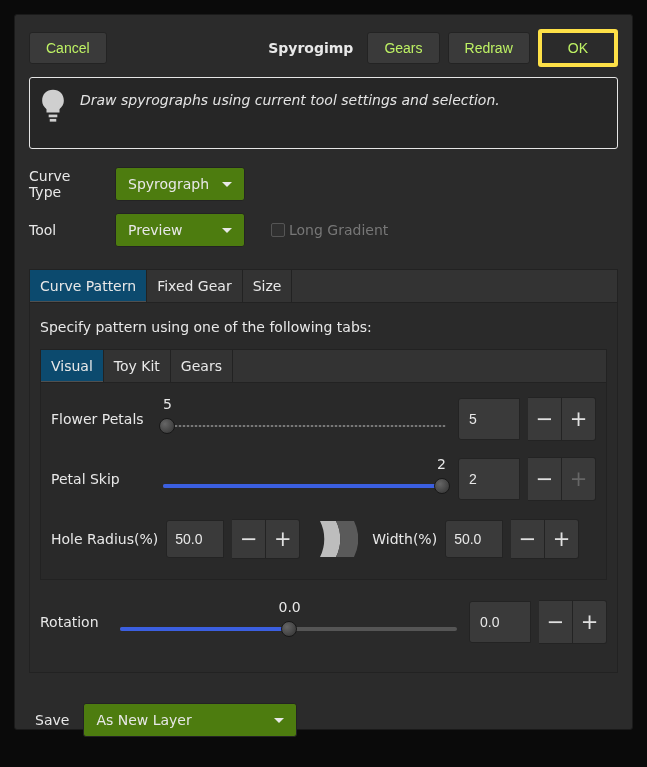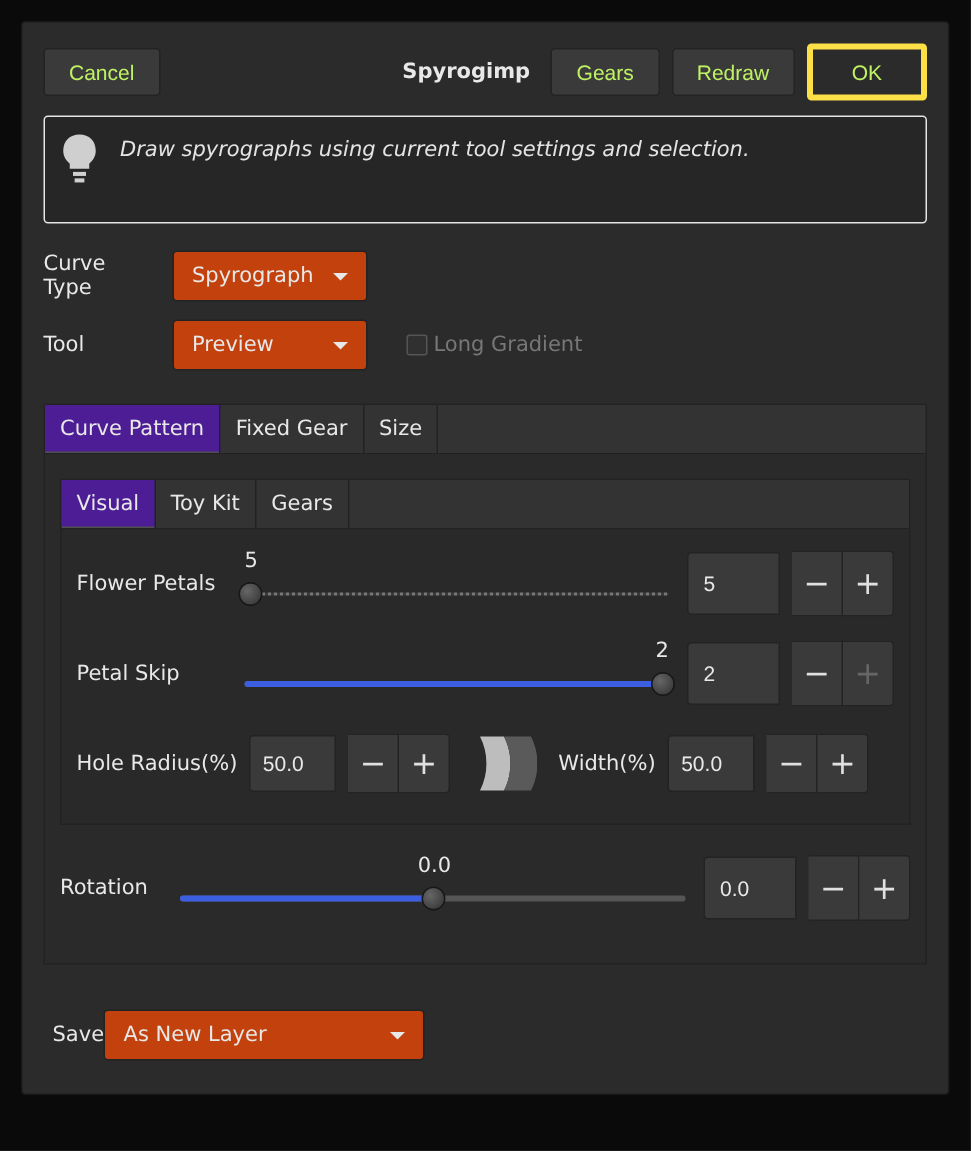--- a/index.html
+++ b/index.html
@@ -58,21 +58,21 @@
     .bulb {
       fill: #cfcfcf;
       width: 26px;
       height: 38px;
       flex-shrink: 0;
     }
     .hint-text { font-style: italic; color: #e4e4e4; padding-top: 4px;}
     .row { display: flex; align-items: center; gap: 10px; margin-bottom: 12px; }
     .row-label { width: 76px; color: #e8e8e8; }
     .dropdown {
-      background: #c2410c;
+      background: #4d7c0f;
       border: 1px solid #232323;
       border-radius: 3px;
       padding: 8px 12px;
       display: flex;
       align-items: center;
       justify-content: space-between;
       width: 130px;
       cursor: pointer;
     }
     .dropdown-wide { width: 214px; }
@@ -98,21 +98,21 @@
       background: #333;
       border: 1px solid #222;
     }
     .tab {
       padding: 8px 10px;
       cursor: pointer;
       border-right: 1px solid #222;
       font-size: 14px;
     }
     .tab.active {
-      background: #4c1d95;
+      background: #0c4a6e;
       box-shadow: inset 0 -1px 0 #505050;
     }
     .panel {
       border: 1px solid #222;
       border-top: none;
       background: #2a2a2a;
       padding: 16px 10px 18px 10px;
     }
     .panel-text { margin-bottom: 14px; }
     .inner-tabs { display:flex; border: 1px solid #222; background:#333; }
@@ -212,21 +212,21 @@
     .rotation-row {
       display: flex;
       align-items: center;
       gap: 8px;
       margin-top: 20px;
       padding: 0 0 10px 0;
     }
     .save-row {
       display: flex;
       align-items: center;
-      gap: 0;
+      gap: 14px;
       margin-top: 30px;
       padding-left: 6px;
     }
   </style>
 </head>
 <body>
 
 <div class="dialog">
 
   <div class="header-bar">
@@ -268,20 +268,21 @@
 
   <div style="height:10px"></div>
 
   <div class="tabs">
     <div class="tab active">Curve Pattern</div>
     <div class="tab">Fixed Gear</div>
     <div class="tab">Size</div>
   </div>
 
   <div class="panel">
+    <div class="panel-text">Specify pattern using one of the following tabs:</div>
 
     <div class="inner-tabs">
       <div class="tab active">Visual</div>
       <div class="tab">Toy Kit</div>
       <div class="tab">Gears</div>
     </div>
 
     <div class="inner-panel">
 
       <div class="ctrl-row">

